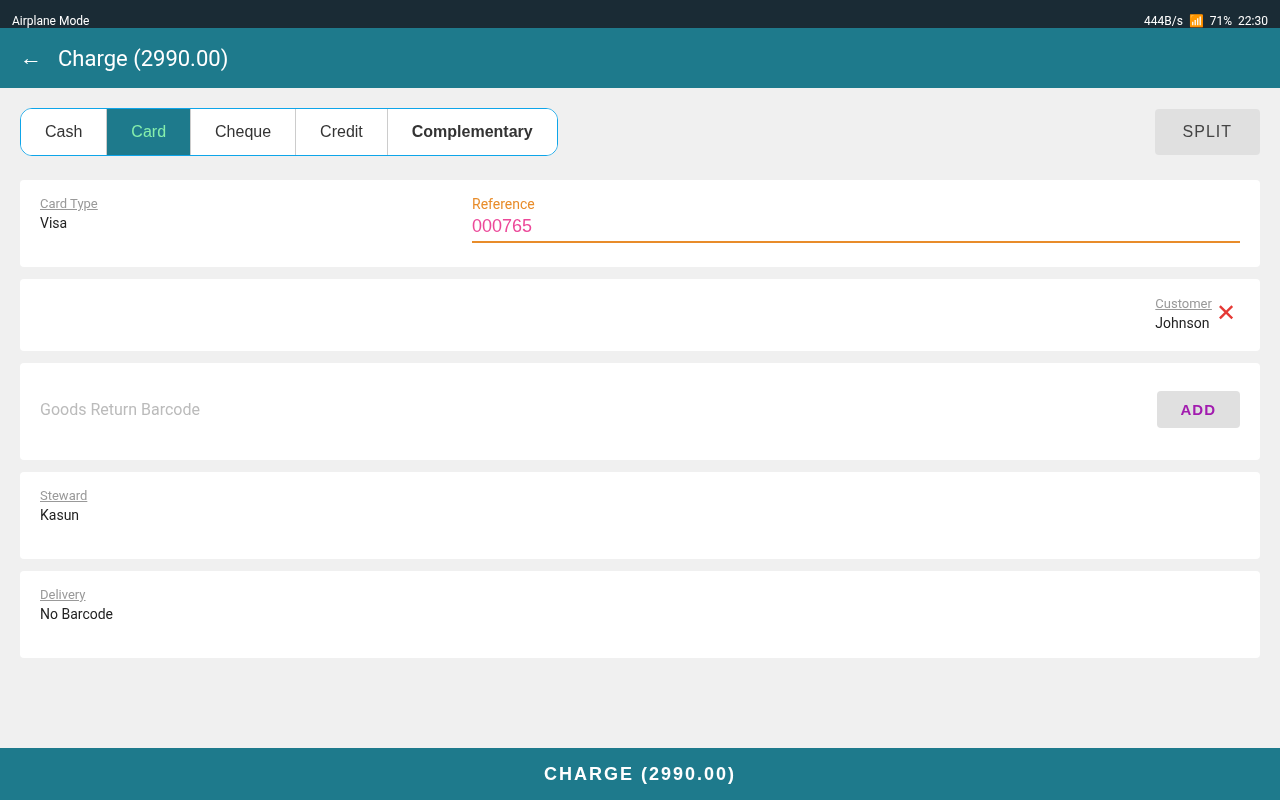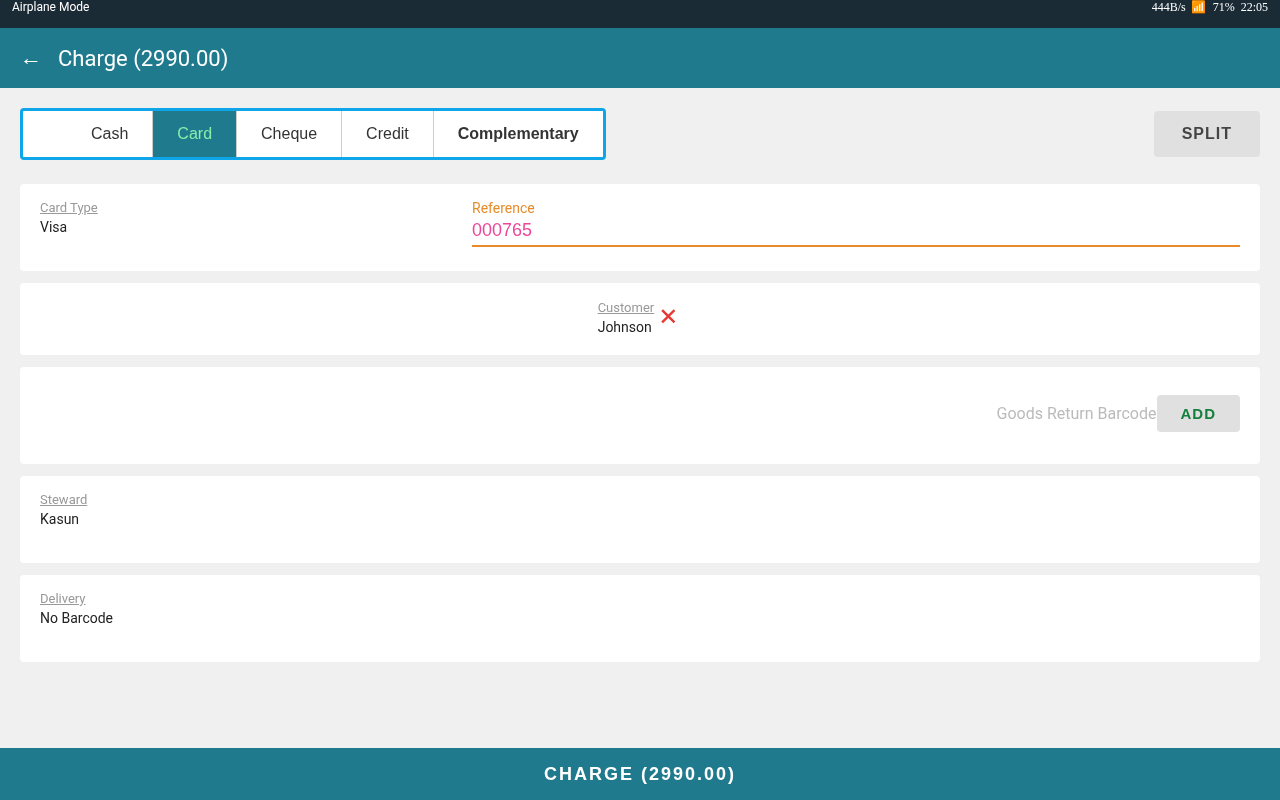--- a/index.html
+++ b/index.html
@@ -3,32 +3,31 @@
   <meta charset="utf-8">
   <style>
     * { box-sizing: border-box; margin: 0; padding: 0; }
     body { font-family: 'Roboto', sans-serif; background: #f5f5f5; width: 1280px; height: 800px; overflow: hidden; }
 
     
     .status-bar {
       background: #1a2b35;
       height: 28px;
       display: flex;
-      align-items: flex-start;
+      align-items: flex-end;
       justify-content: space-between;
       padding: 0 12px;
       color: #fff;
       font-size: 12px;
     }
     .status-bar-right {
       display: flex;
       align-items: center;
       gap: 6px;
       font-size: 12px;
-      font-family: Liberation Serif, serif;
     }
 
     
     .app-bar {
       background: #1e7a8c;
       height: 60px;
       display: flex;
       align-items: center;
       padding: 0 20px;
       gap: 16px;
@@ -58,46 +57,45 @@
 
     
     .tabs-row {
       display: flex;
       align-items: center;
       justify-content: space-between;
       margin-bottom: 24px;
     }
     .tabs {
       display: flex;
-      border: 3px solid #0ea5e9;
-      border-radius: 4px;
+      border: 1px solid #0ea5e9;
+      border-radius: 12px;
       overflow: hidden;
       background: #fff;
-      padding-left: 44px;
     }
     .tab {
       padding: 14px 24px;
       font-size: 16px;
       cursor: pointer;
       border: none;
       background: #fff;
       color: #333;
       border-right: 1px solid #ccc;
     }
     .tab:last-child { border-right: none; font-weight: bold; }
     .tab.active {
       background: #1e7a8c;
       color: #86efac;
     }
     .split-btn {
       background: #e0e0e0;
       border: none;
       padding: 14px 28px;
       font-size: 16px;
-      font-weight: 700;
+      font-weight: 400;
       color: #444;
       cursor: pointer;
       border-radius: 4px;
       letter-spacing: 1px;
     }
 
     
     .form-section {
       background: #fff;
       border-radius: 4px;
@@ -134,49 +132,49 @@
       width: 100%;
       outline: none;
       background: transparent;
       padding-bottom: 4px;
     }
 
     
     .customer-row {
       display: flex;
       align-items: center;
-      justify-content: center;
+      justify-content: flex-end;
     }
     .close-icon-btn {
       background: none;
       border: none;
       cursor: pointer;
       color: #e53935;
       font-size: 24px;
       padding: 4px;
     }
 
     
     .barcode-row {
       display: flex;
       align-items: center;
-      justify-content: flex-end;
+      justify-content: space-between;
       padding: 12px 0;
     }
     .barcode-placeholder {
       font-size: 16px;
       color: #bbb;
     }
     .add-btn {
       background: #e0e0e0;
       border: none;
       padding: 10px 24px;
       font-size: 15px;
       font-weight: 600;
-      color: #15803d;
+      color: #a21caf;
       cursor: pointer;
       border-radius: 4px;
       letter-spacing: 1px;
     }
 
     
     .charge-btn-bar {
       height: 52px;
       background: #1e7a8c;
       display: flex;
@@ -195,21 +193,21 @@
   </style>
 </head>
 <body>
 
 <div class="status-bar">
   <span>Airplane Mode</span>
   <div class="status-bar-right">
     <span>444B/s</span>
     <span>📶</span>
     <span>71%</span>
-    <span>22:05</span>
+    <span>22:30</span>
   </div>
 </div>
 
 <div class="app-bar">
   <button class="back-btn">←</button>
   <span class="title">Charge (2990.00)</span>
 </div>
 
 <div class="main-content">
 

